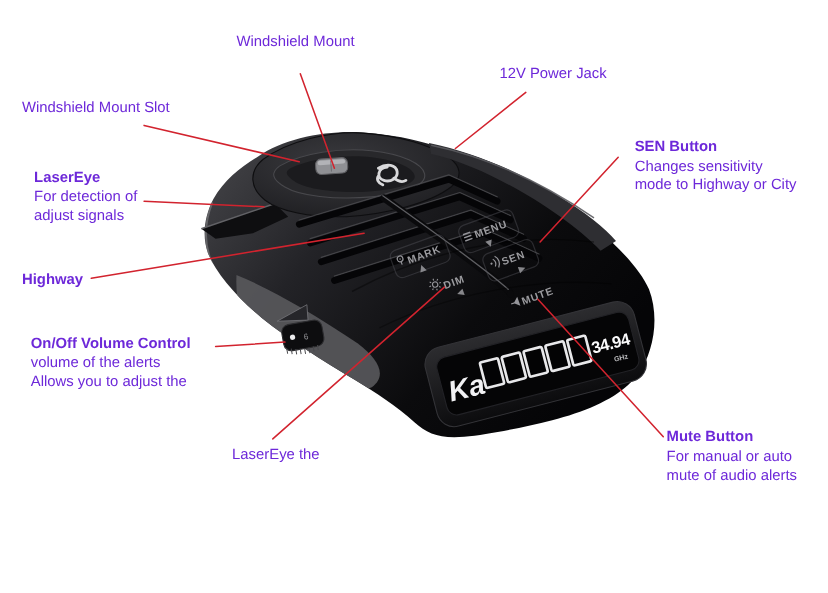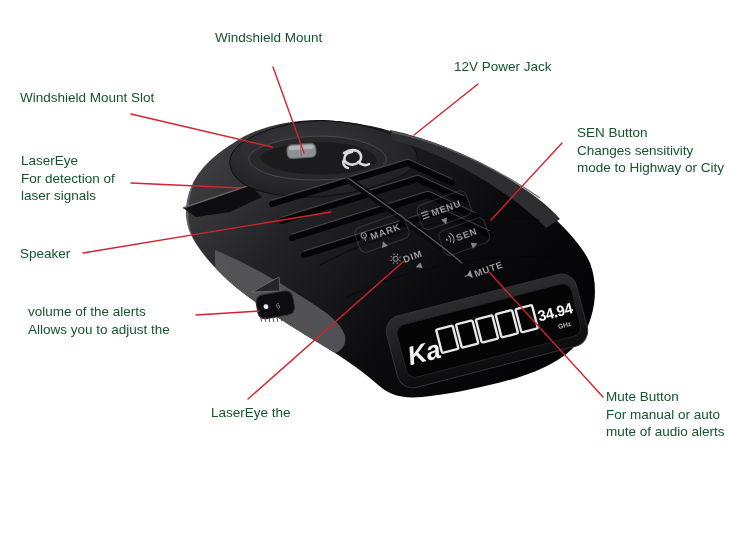--- a/index.html
+++ b/index.html
@@ -2,24 +2,24 @@
 <html><head>
 <meta charset="utf-8">
 <style>
   html,body{margin:0;padding:0;background:#fff;}
   .page{
     position:relative;width:753px;height:539px;background:#ffffff;
     font-family:"Liberation Sans",sans-serif;overflow:hidden;
   }
   .device-svg{position:absolute;left:0;top:0;width:753px;height:539px;}
   .label{
-    position:absolute;color:#14532d;font-size:13.5px;line-height:17.5px;
+    position:absolute;color:#6d28d9;font-size:13.5px;line-height:17.5px;
     white-space:nowrap;
   }
-  .label .t{font-weight:400;}
+  .label .t{font-weight:700;}
   svg text.btn{font-family:"Liberation Sans",sans-serif;font-size:9.5px;font-weight:700;fill:#9c9ca0;letter-spacing:.8px;}
   svg text.arr{font-family:"DejaVu Sans",sans-serif;font-size:8px;fill:#87878b;}
   svg text.ka{font-family:"Liberation Sans",sans-serif;font-size:26px;font-weight:700;font-style:italic;fill:#f2f2f4;}
   svg text.freq{font-family:"Liberation Sans",sans-serif;font-size:15px;font-weight:700;fill:#fafafb;letter-spacing:-.5px;}
   svg text.unit{font-family:"Liberation Sans",sans-serif;font-size:6.5px;font-weight:700;fill:#bababc;}
   svg text.vol{font-family:"Liberation Sans",sans-serif;font-size:9px;font-weight:700;fill:#1c1c1e;letter-spacing:.5px;}
   svg text.lvl{font-family:"Liberation Sans",sans-serif;font-size:7.5px;fill:#909094;}
   svg rect.key{fill:none;stroke:#535358;stroke-opacity:.45;stroke-width:1.1;}
 </style>
 </head>
@@ -187,31 +187,32 @@
   <div class="label" style="left:20px;top:89px">
     <div>Windshield Mount Slot</div>
   </div>
 
   <div class="label" style="left:577px;top:124px">
     <div class="t">SEN Button</div>
     <div>Changes sensitivity</div>
     <div>mode to Highway or City</div>
   </div>
 
-  <div class="label" style="left:21px;top:152px">
+  <div class="label" style="left:31px;top:152px">
     <div class="t">LaserEye</div>
     <div>For detection of</div>
-    <div>laser signals</div>
+    <div>adjust signals</div>
   </div>
 
   <div class="label" style="left:20px;top:245px">
-    <div class="t">Speaker</div>
+    <div class="t">Highway</div>
   </div>
 
   <div class="label" style="left:28px;top:303px">
+    <div class="t">On/Off Volume Control</div>
     <div>volume of the alerts</div>
     <div>Allows you to adjust the</div>
   </div>
 
   <div class="label" style="left:211px;top:404px">
     <div>LaserEye the</div>
   </div>
 
   <div class="label" style="left:606px;top:388px">
     <div class="t">Mute Button</div>

